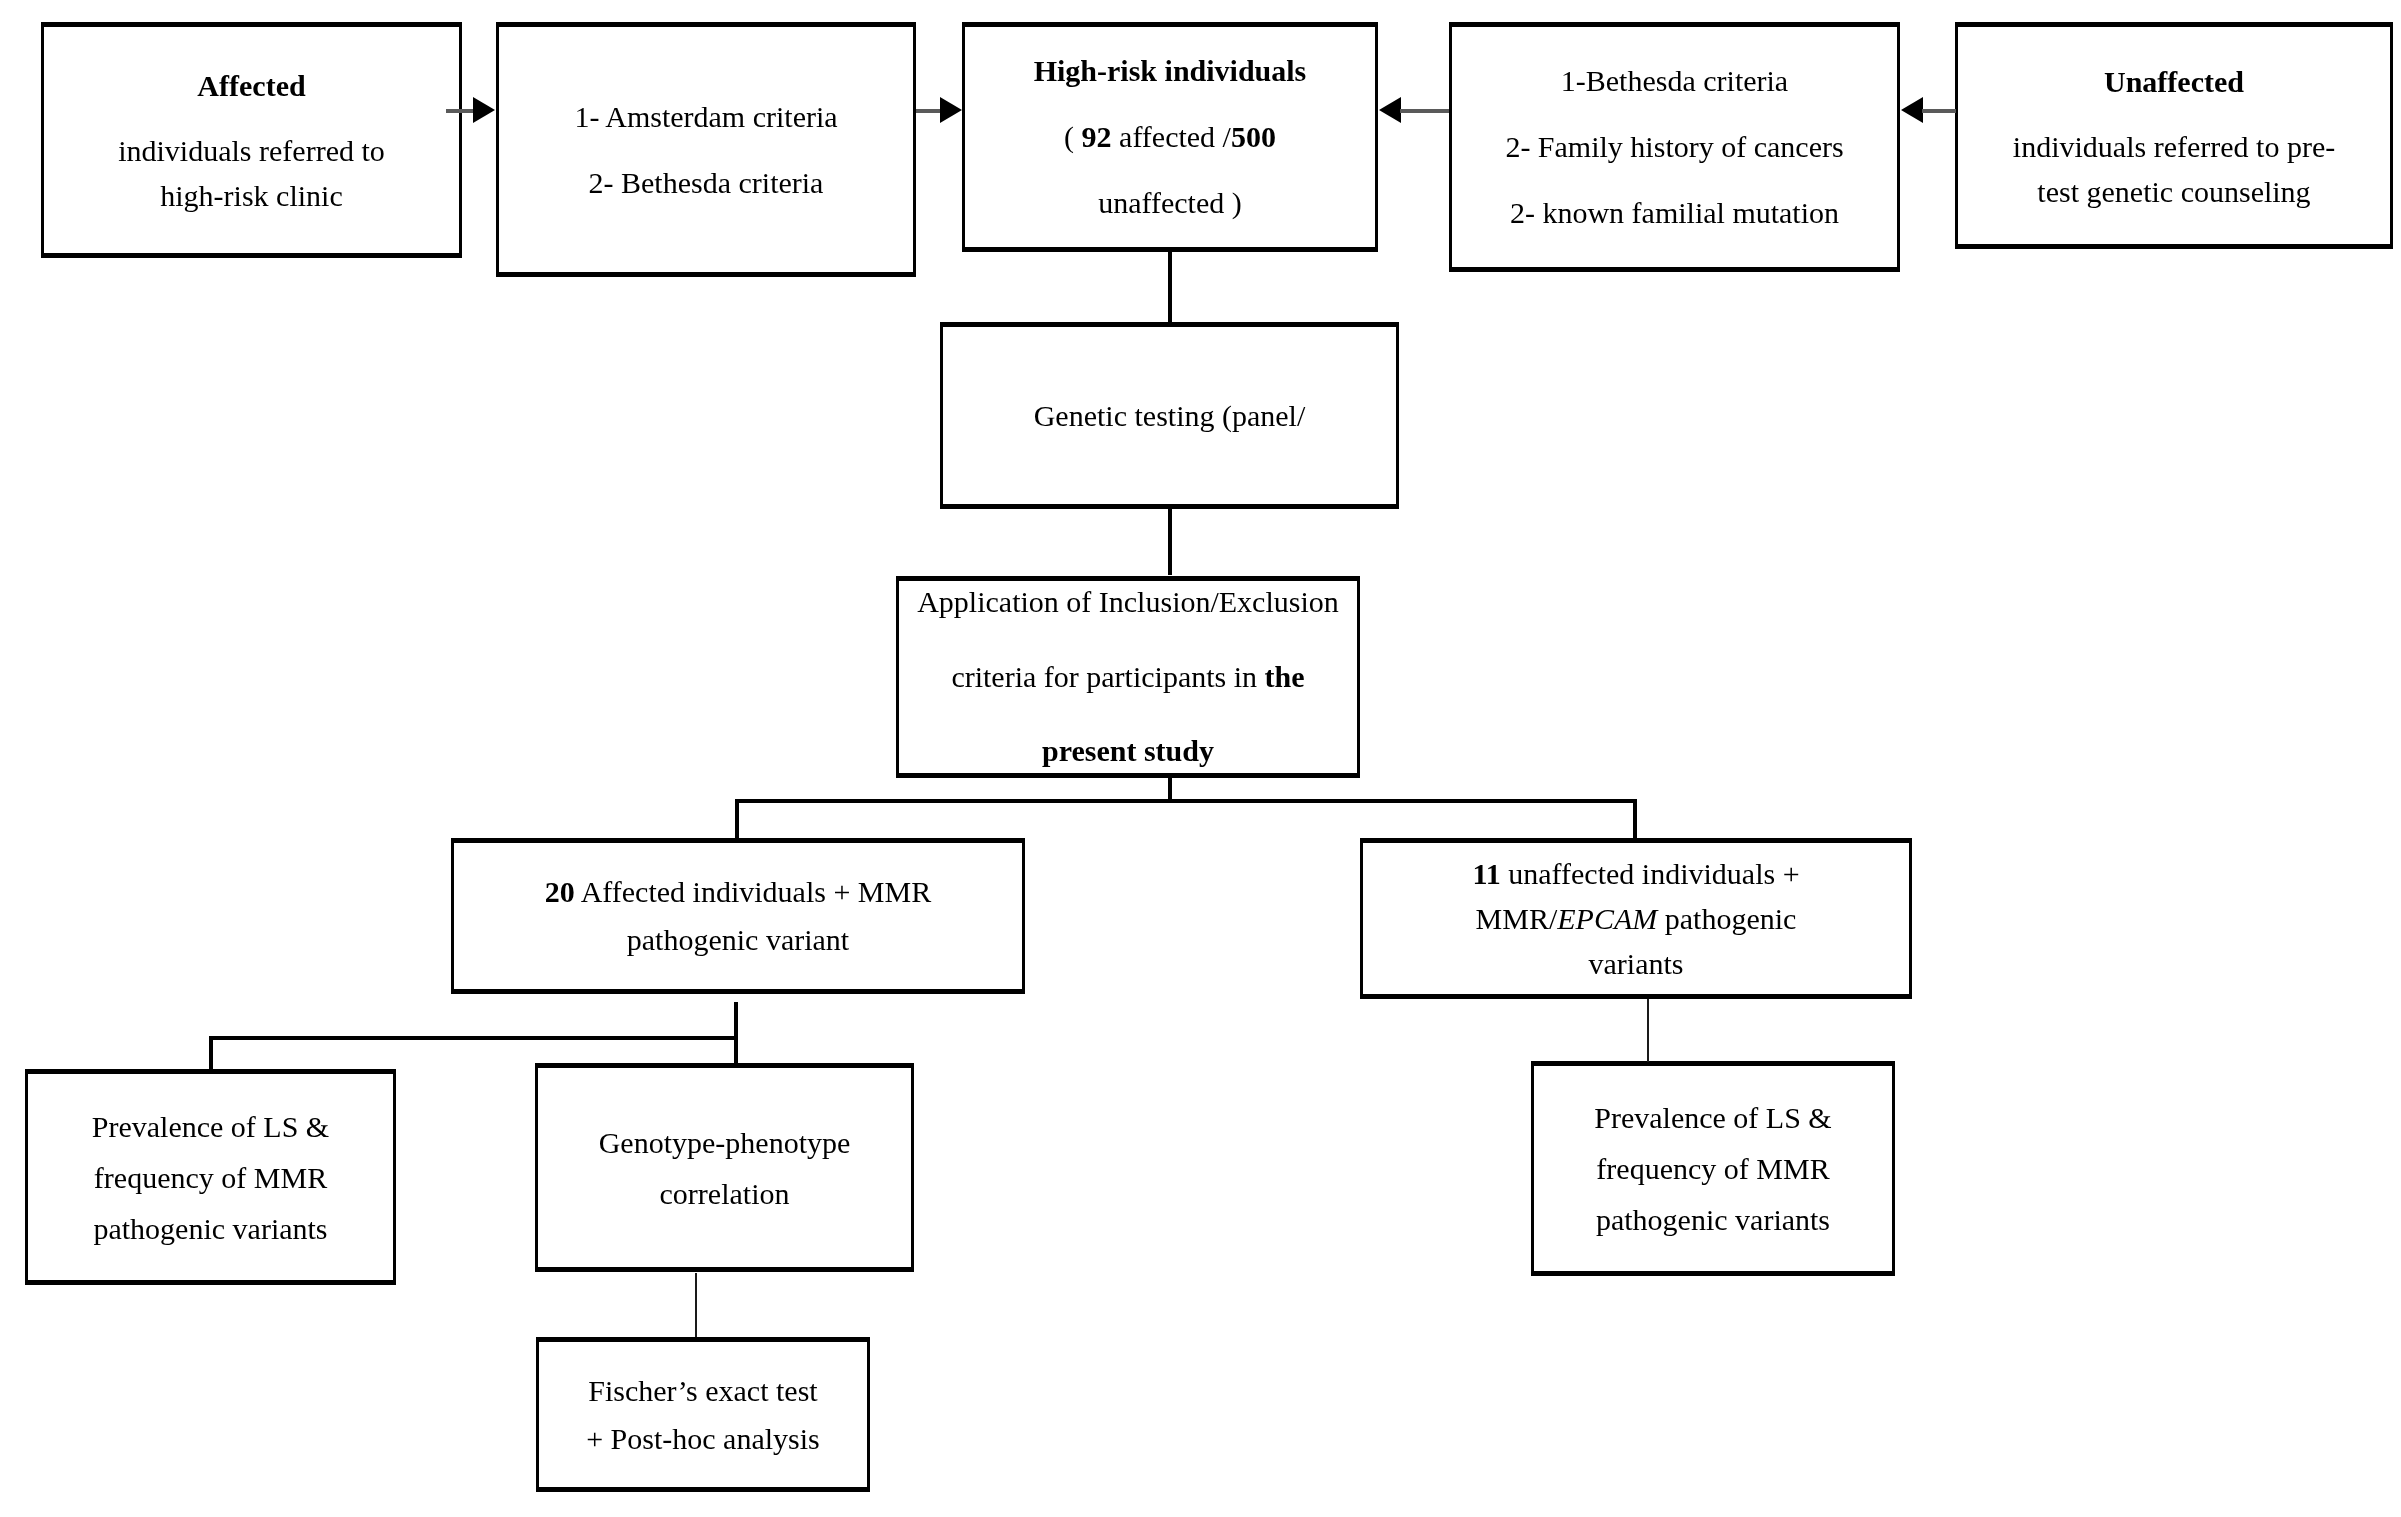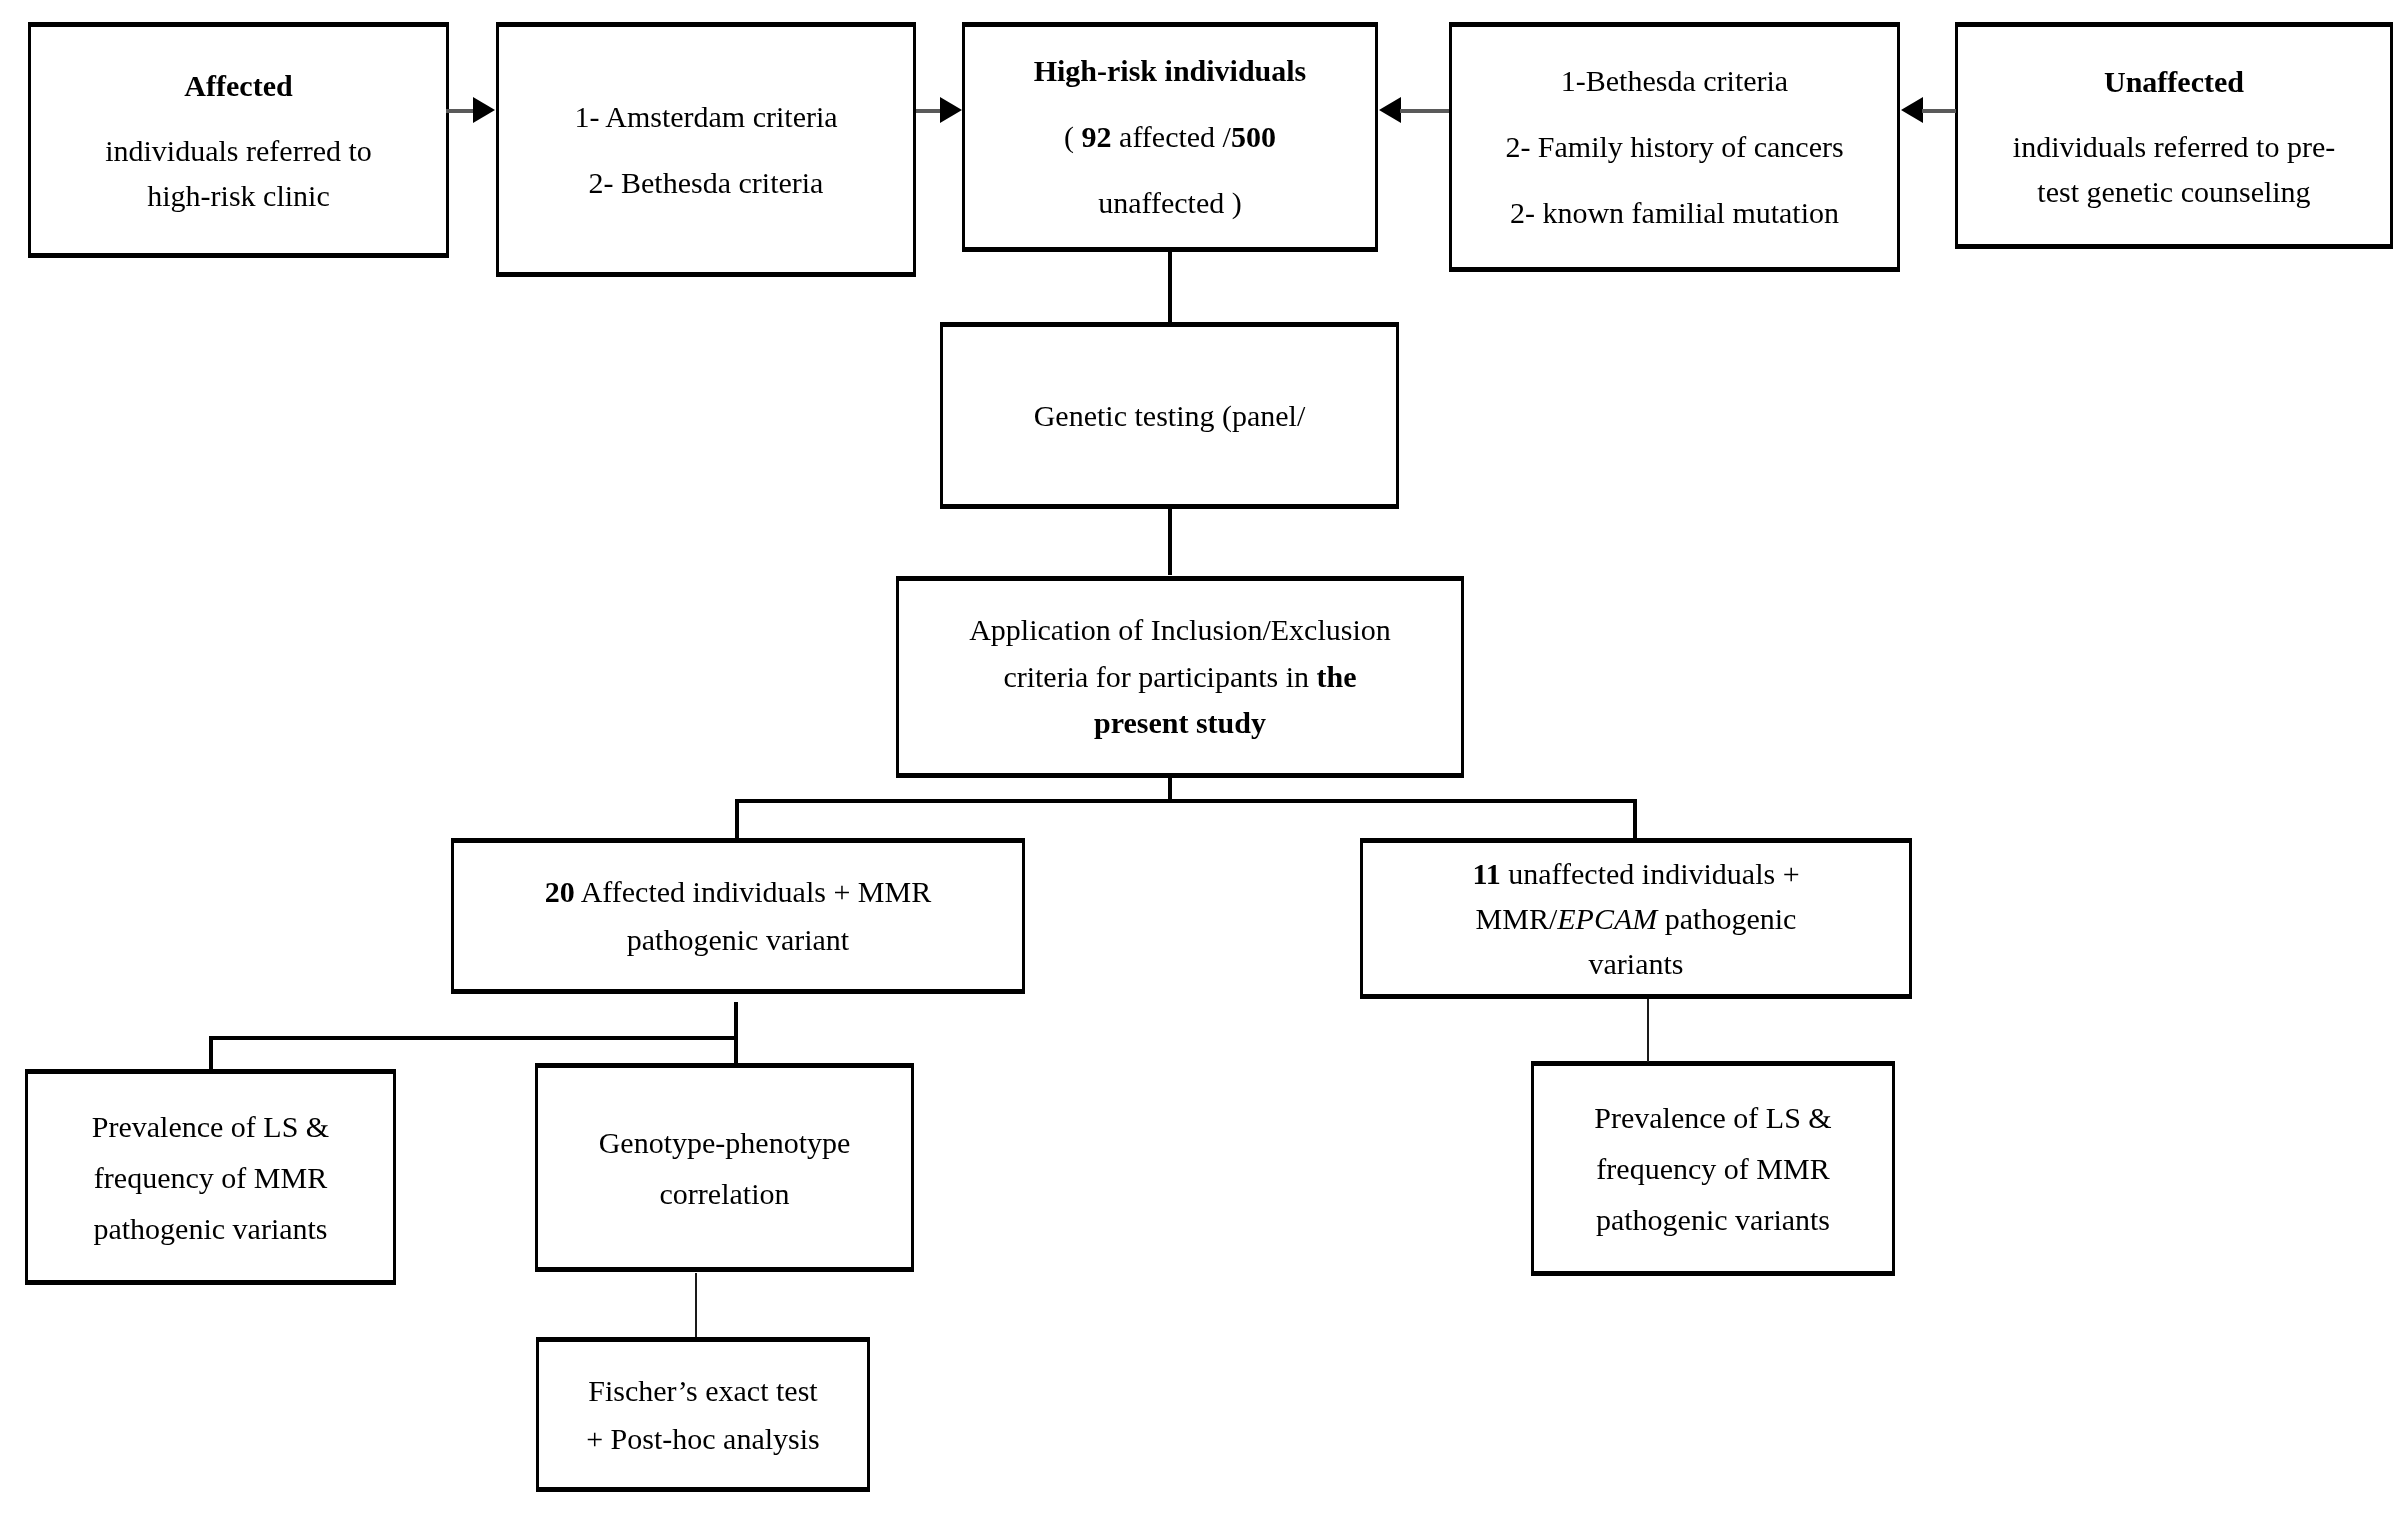--- a/index.html
+++ b/index.html
@@ -51,21 +51,21 @@
     border-right: 22px solid #000000;
     border-top: 13.5px solid transparent;
     border-bottom: 13.5px solid transparent;
   }
 </style>
 </head>
 <body>
 
 <div class="canvas">
 
-  <div class="box" style="left:28px; top:22px; width:421px; height:236px;">
+  <div class="box" style="left:41px; top:22px; width:421px; height:236px;">
     <div class="line heading">Affected</div>
     <div class="body-block">
       <div class="line">individuals referred to</div>
       <div class="line">high-risk clinic</div>
     </div>
   </div>
 
   <div class="box toprow" style="left:496px; top:22px; width:420px; height:255px;">
     <div class="line">1- Amsterdam criteria</div>
     <div class="line">2- Bethesda criteria</div>
@@ -88,21 +88,21 @@
     <div class="body-block">
       <div class="line">individuals referred to pre-</div>
       <div class="line">test genetic counseling</div>
     </div>
   </div>
 
   <div class="box lh-160" style="left:940px; top:322px; width:459px; height:187px;">
     <div class="line">Genetic testing (panel/</div>
   </div>
 
-  <div class="box lh-155" style="left:896px; top:576px; width:568px; height:202px;">
+  <div class="box lh-155" style="left:896px; top:576px; width:464px; height:202px;gap:28px;">
     <div class="line">Application of Inclusion/Exclusion</div>
     <div class="line"><span>criteria for participants in </span><span class="bold">the</span></div>
     <div class="line bold">present study</div>
   </div>
 
   <div class="box lh-160" style="left:451px; top:838px; width:574px; height:156px;">
     <div class="line"><span class="bold">20</span><span> Affected individuals + MMR</span></div>
     <div class="line">pathogenic variant</div>
   </div>
 

